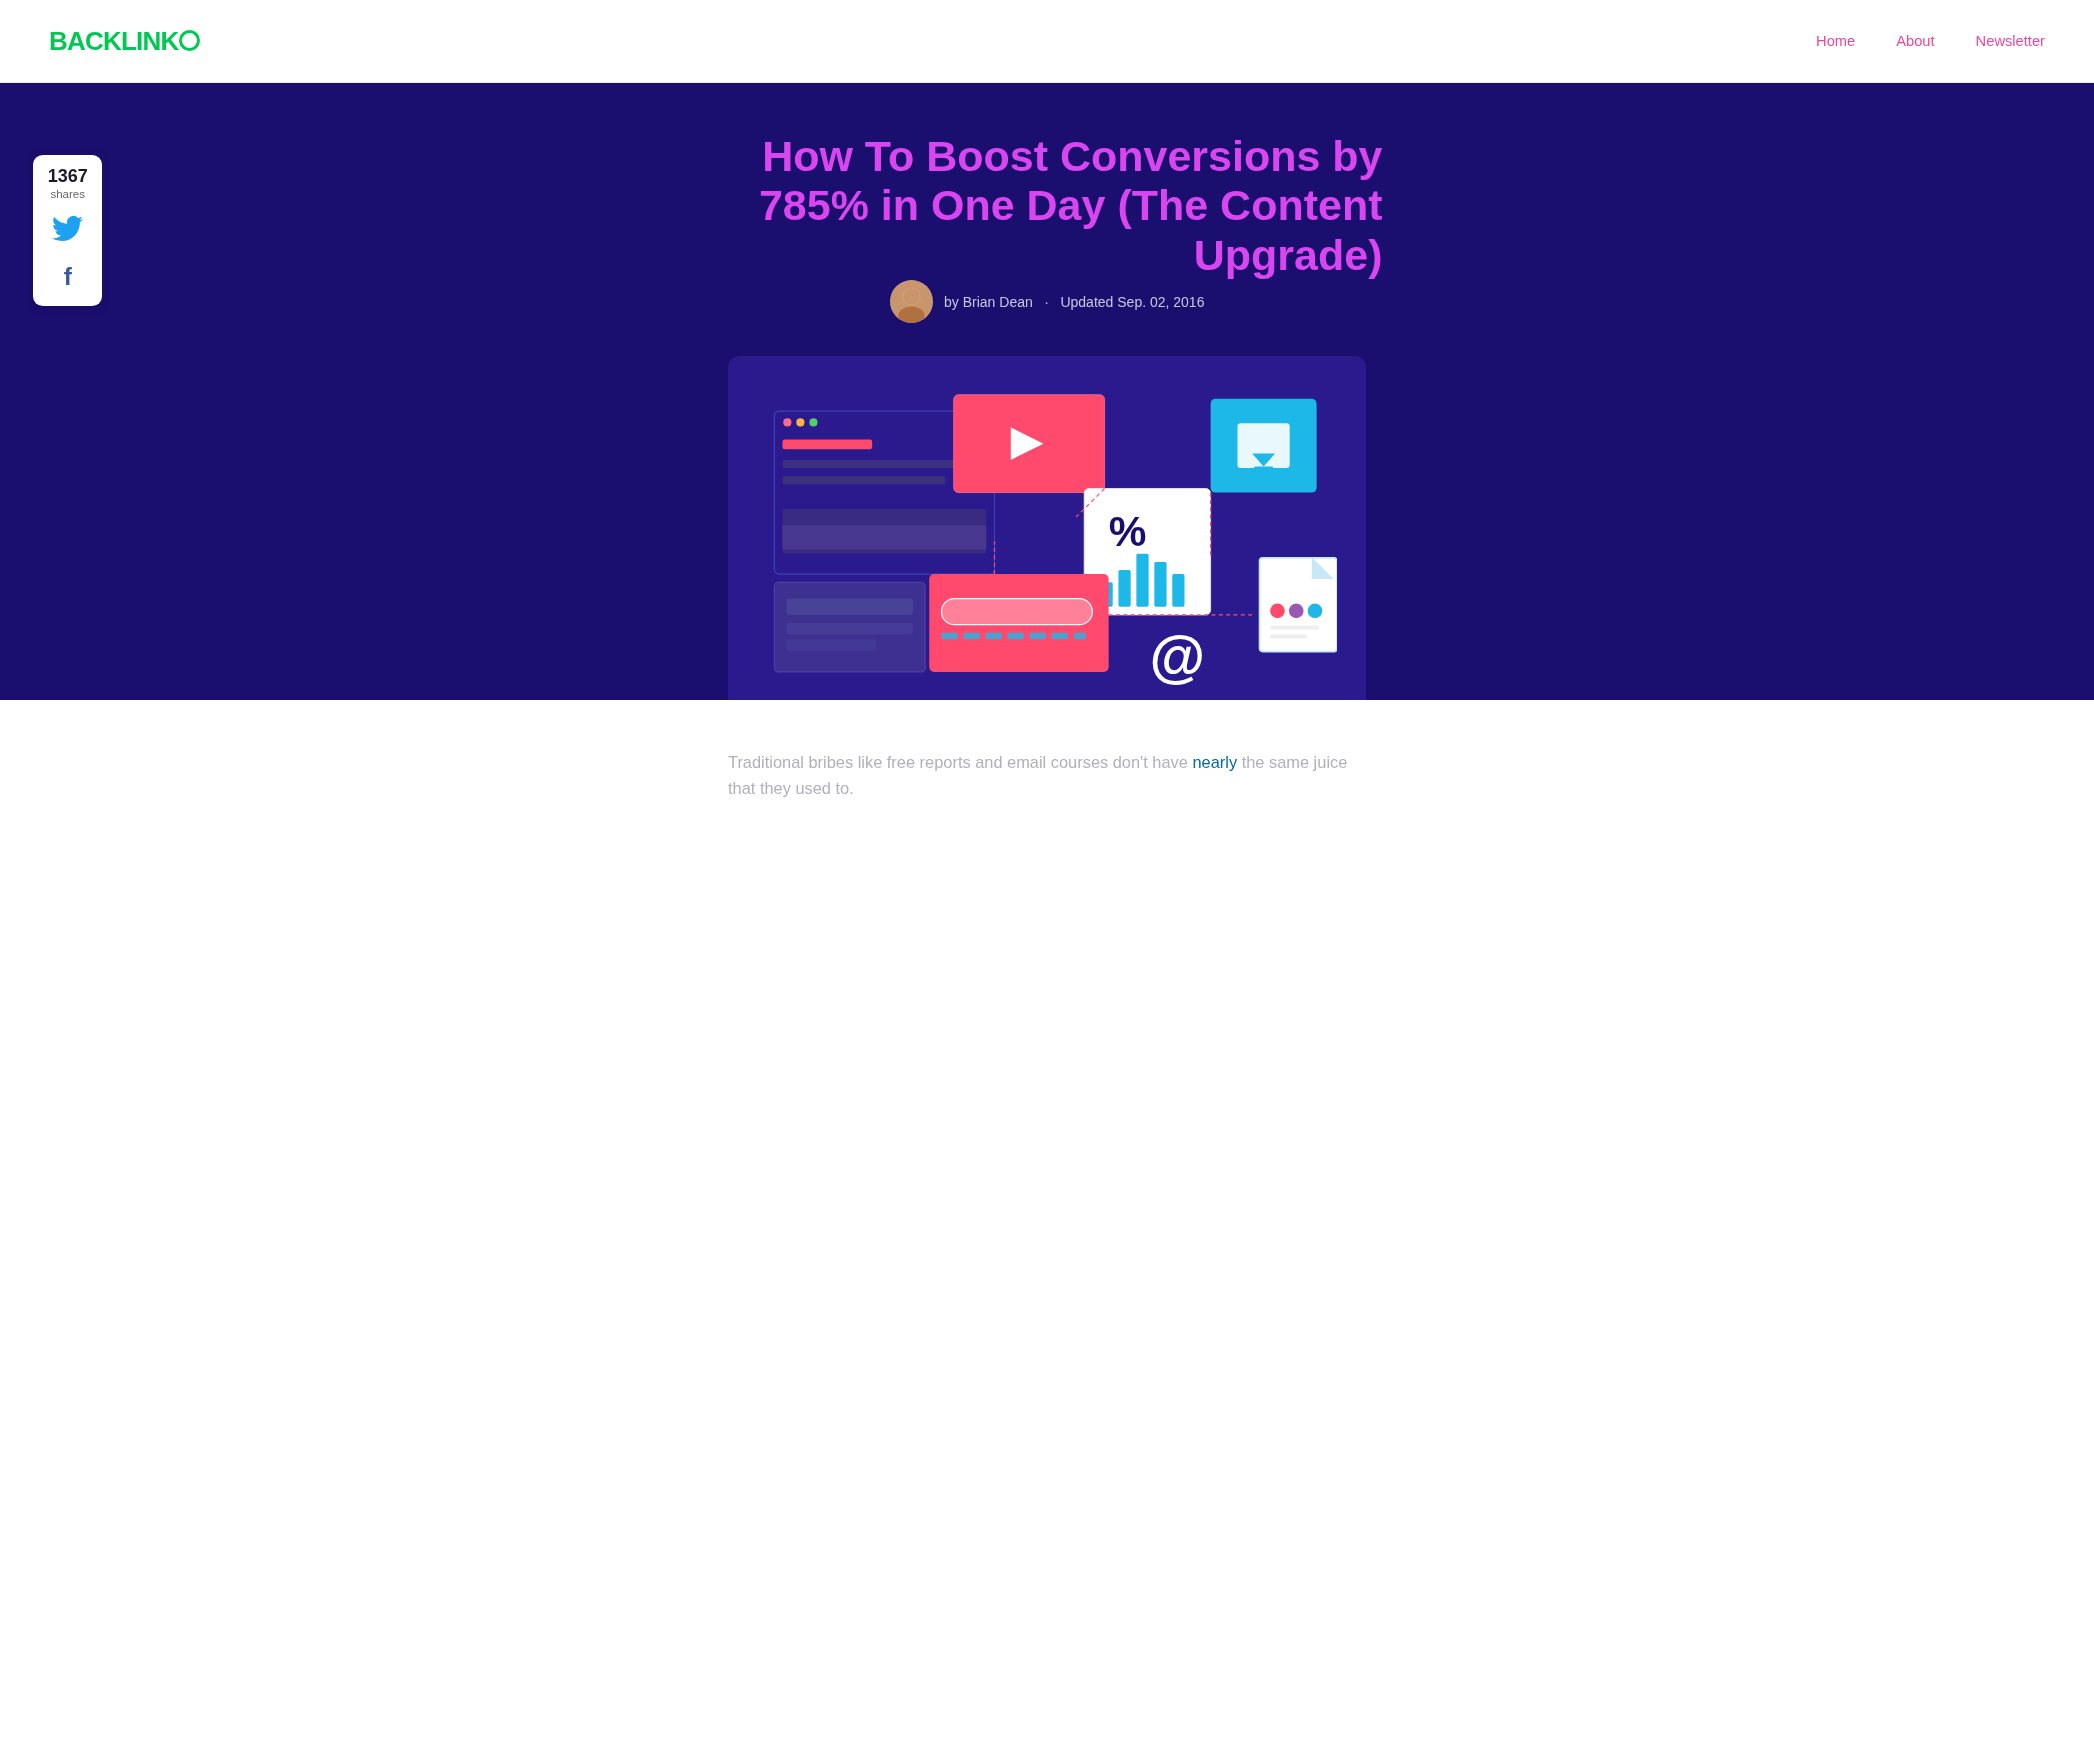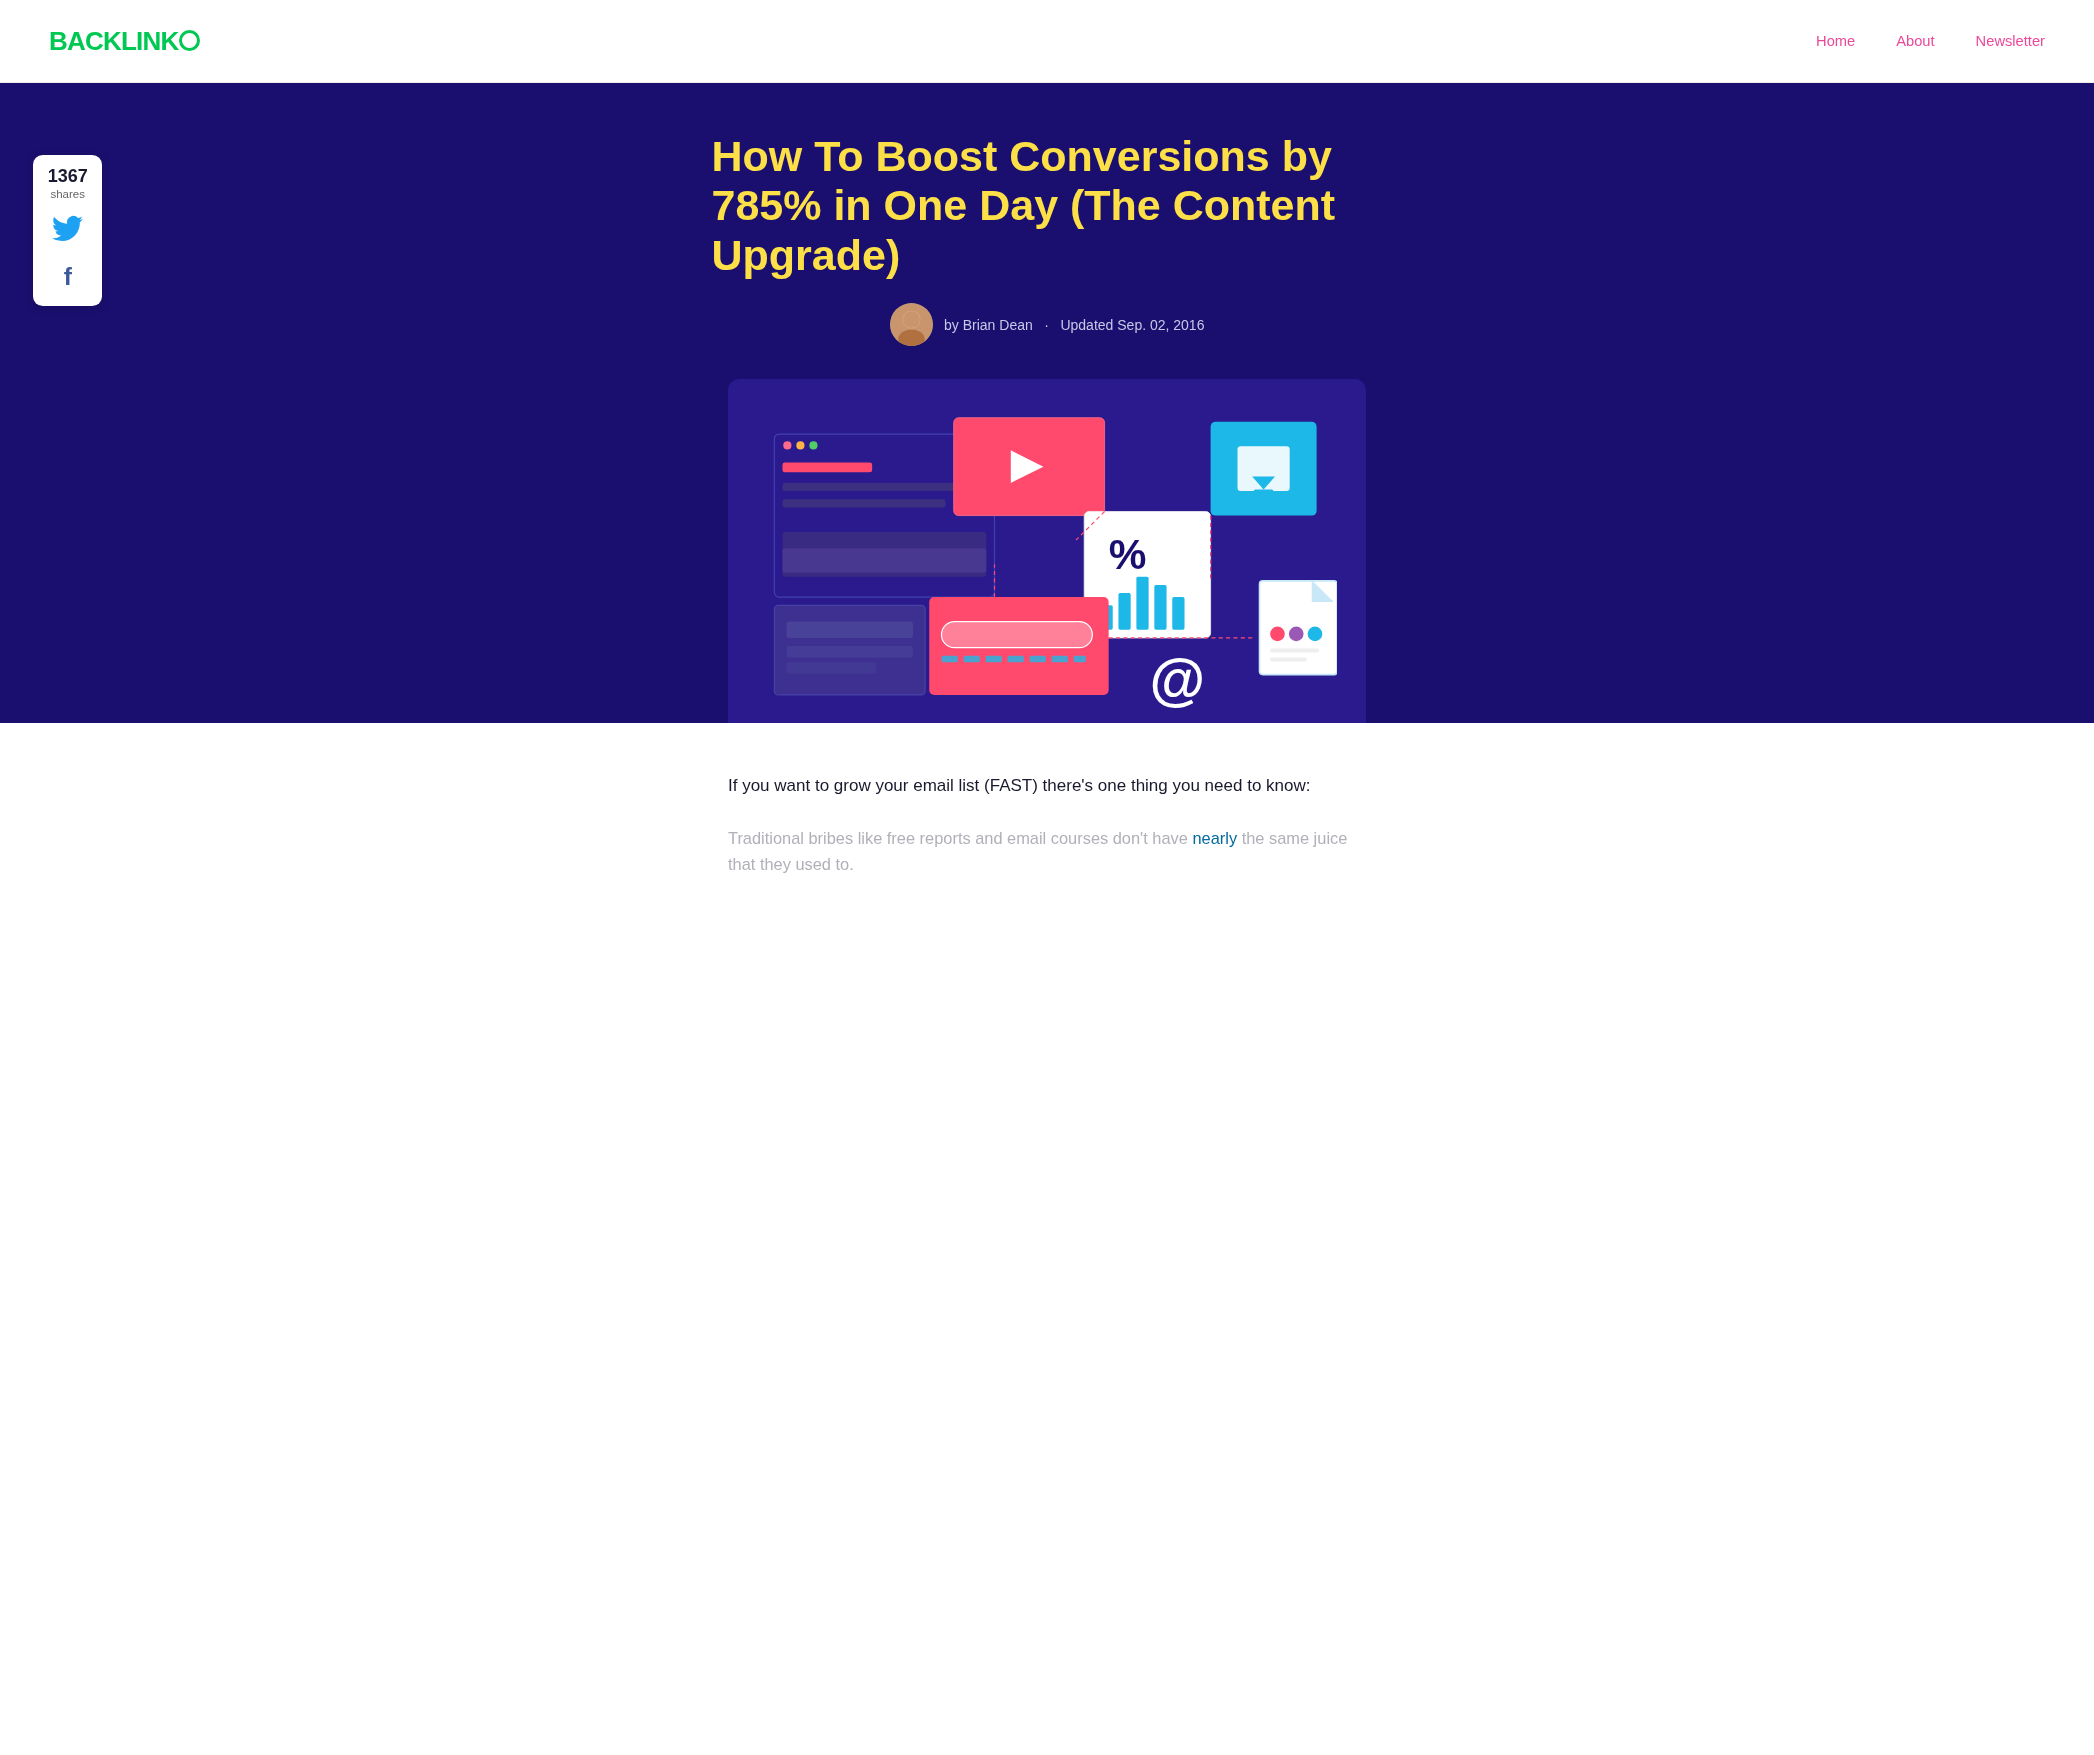--- a/index.html
+++ b/index.html
@@ -105,27 +105,26 @@
     }
     .facebook-icon {
       font-size: 24.5px;
       color: #3b5998;
       font-weight: 900;
       font-style: normal;
     }
 
     
     .hero-title {
-      color: #fde047;
+      color: #d946ef;
       font-size: 43px;
       font-weight: 900;
-      text-align: left;
+      text-align: right;
       line-height: 1.15;
       max-width: 671px;
-      margin-bottom: 23px;
     }
     .author-row {
       display: flex;
       align-items: center;
       gap: 11.5px;
       color: #c8c8e8;
       font-size: 14px;
       margin-bottom: 33px;
     }
     .author-avatar {
@@ -295,18 +294,17 @@
 
         <rect x="35" y="250" width="155" height="20" rx="3" fill="#5050a0" opacity="0.6"></rect>
         <rect x="35" y="280" width="155" height="14" rx="3" fill="#5050a0" opacity="0.4"></rect>
         <rect x="35" y="300" width="110" height="14" rx="3" fill="#5050a0" opacity="0.3"></rect>
       </svg>
     </div>
   </div>
 </section>
 
 <section class="content-section">
-  <p class="intro-text">If you want to grow your email list (FAST) there's one thing you need to know:</p>
   <p class="secondary-text">
     <span>Traditional bribes like free reports and email courses don't have </span><strong>nearly</strong><span> the same juice that they used to.</span>
   </p>
 </section>
 
 
 </body></html>

